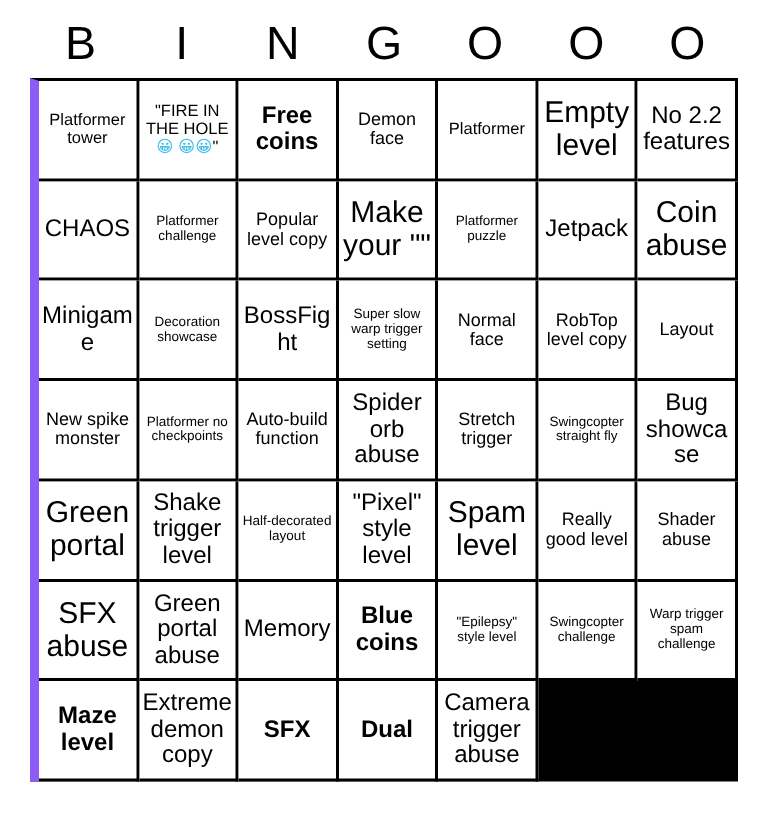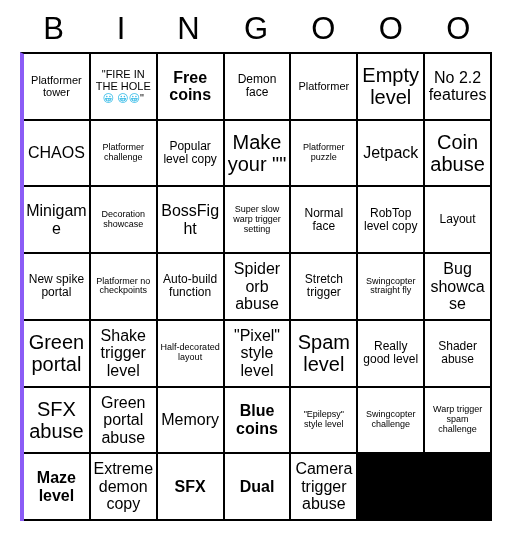--- a/index.html
+++ b/index.html
@@ -47,21 +47,21 @@
     position: absolute;
     left: 20px;
     top: 52px;
     width: 472px;
     height: 469px;
     display: grid;
     grid-template-columns: repeat(7, 1fr);
     grid-template-rows: repeat(7, 1fr);
     box-sizing: border-box;
     border-top: 2px solid #000;
-    border-left: 4px solid #8b5cf6;
+    border-left: 6px solid #8b5cf6;
     background: #000000;
     gap: 0;
   }
 
   .cell {
     box-sizing: border-box;
     border-right: 2px solid #000000;
     border-bottom: 2px solid #000000;
     background: #ffffff;
     display: flex;
@@ -168,21 +168,21 @@
       <div class="cell">
         <span class="cell-text fs-l">Normal face</span>
       </div>
       <div class="cell">
         <span class="cell-text fs-l">RobTop level copy</span>
       </div>
       <div class="cell">
         <span class="cell-text fs-l">Layout</span>
       </div>
       <div class="cell">
-        <span class="cell-text fs-l">New spike portal</span>
+        <span class="cell-text fs-l">New spike monster</span>
       </div>
       <div class="cell">
         <span class="cell-text fs-xs">Platformer no checkpoints</span>
       </div>
       <div class="cell">
         <span class="cell-text fs-l">Auto-build function</span>
       </div>
       <div class="cell">
         <span class="cell-text fs-m">Spider orb abuse</span>
       </div>

